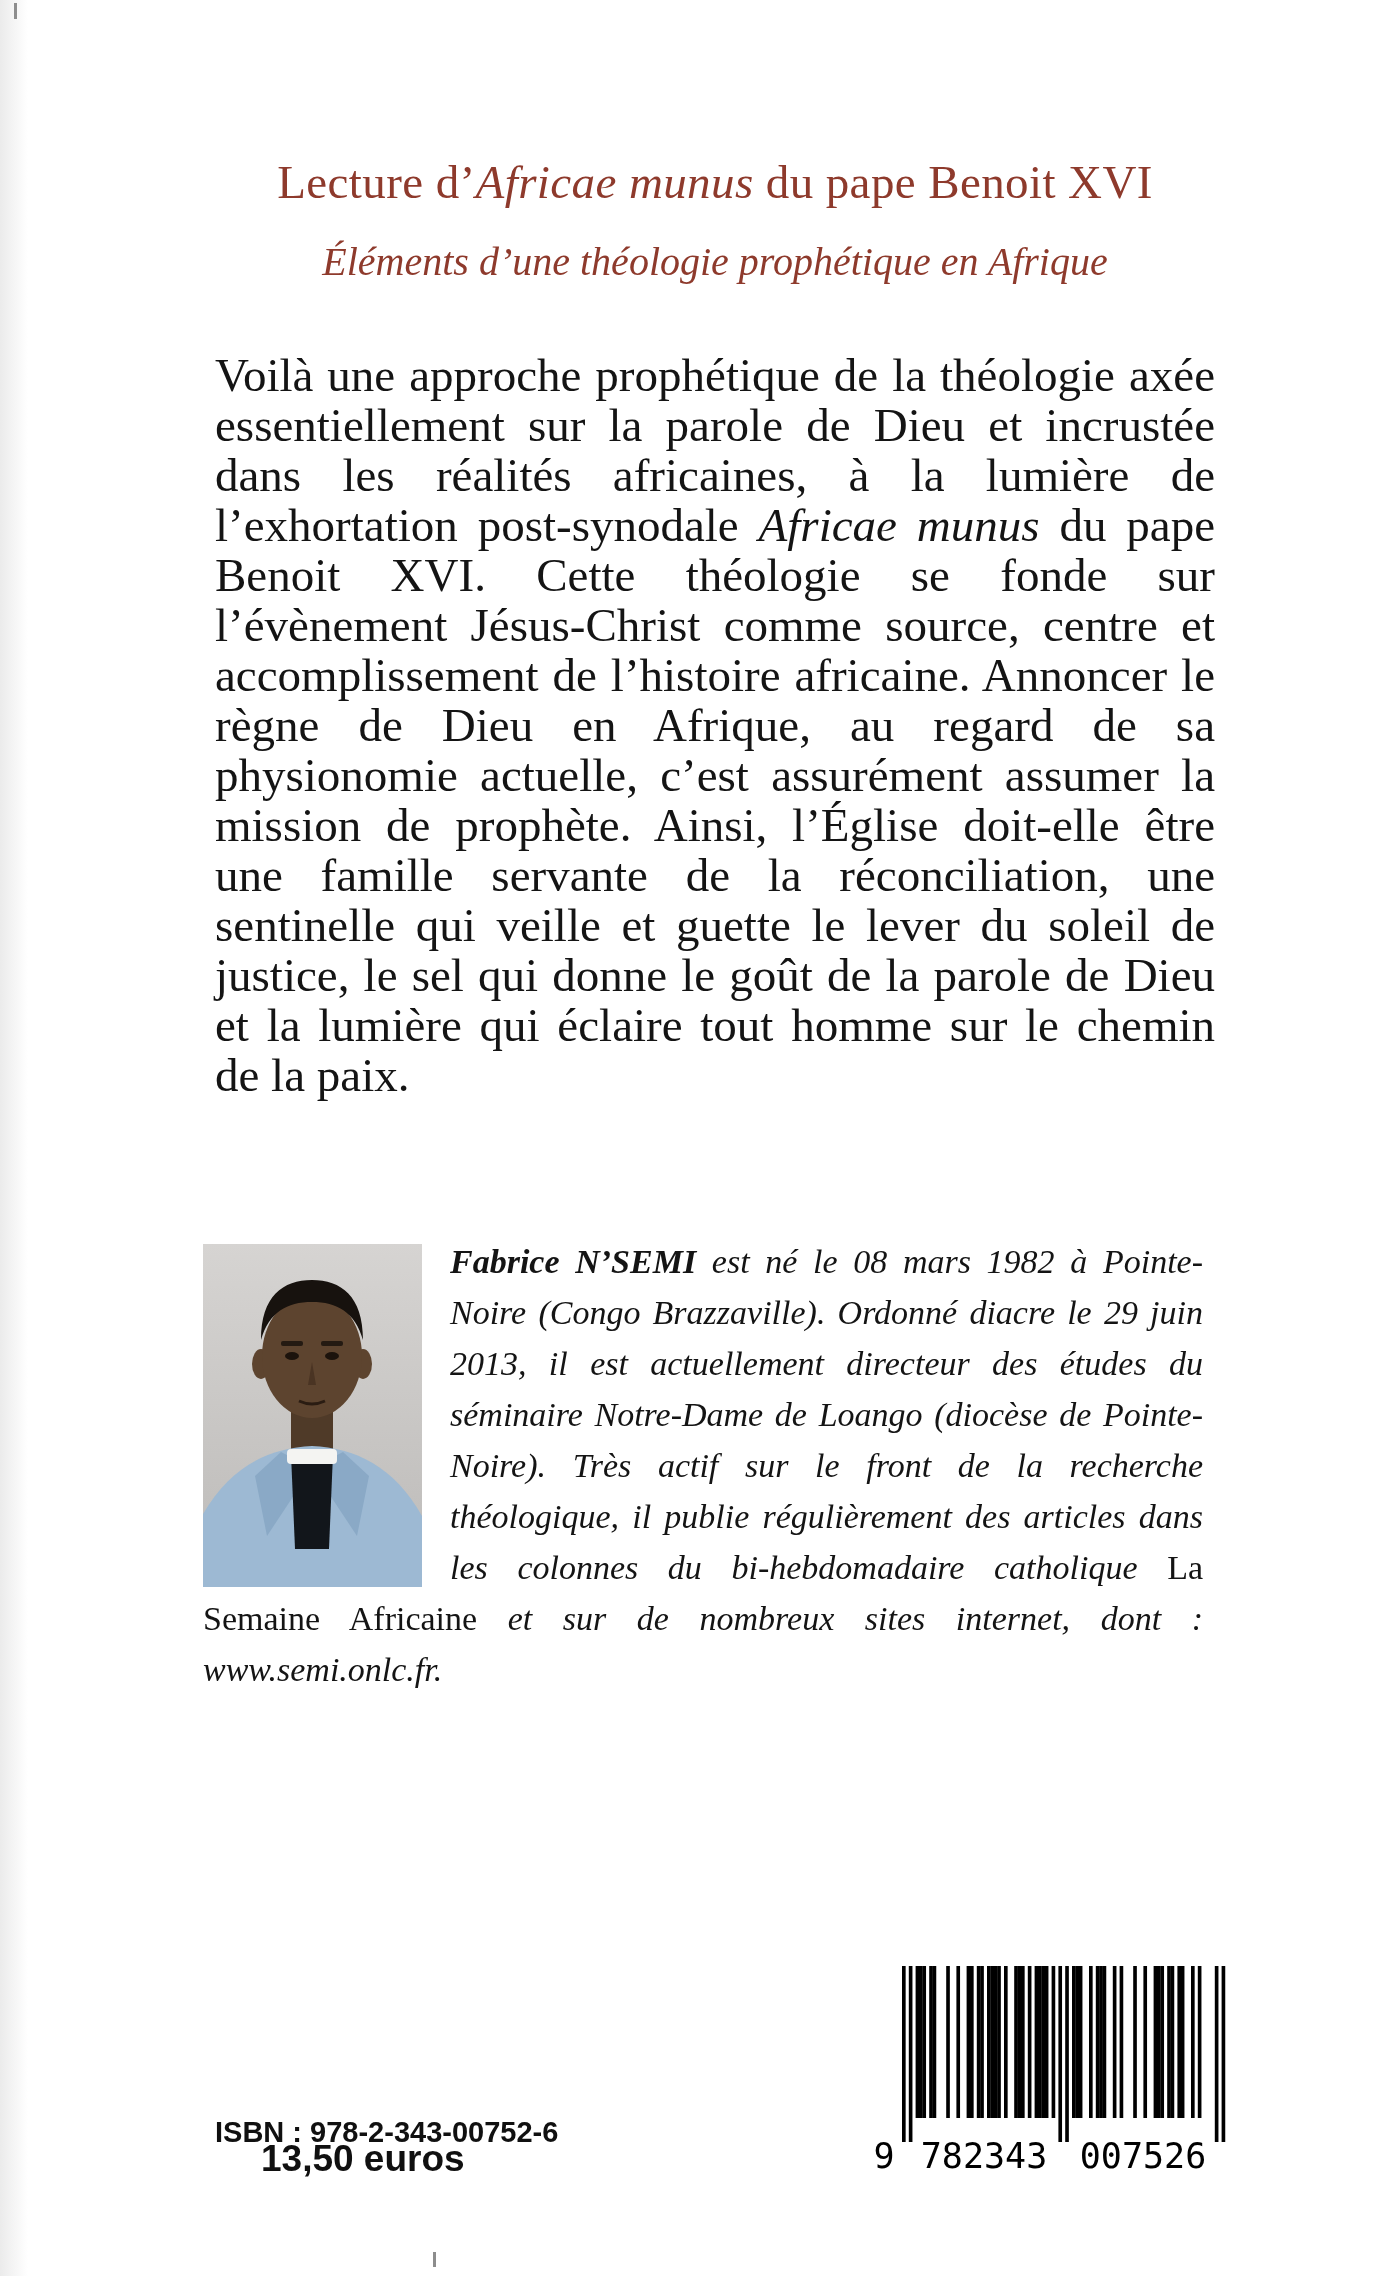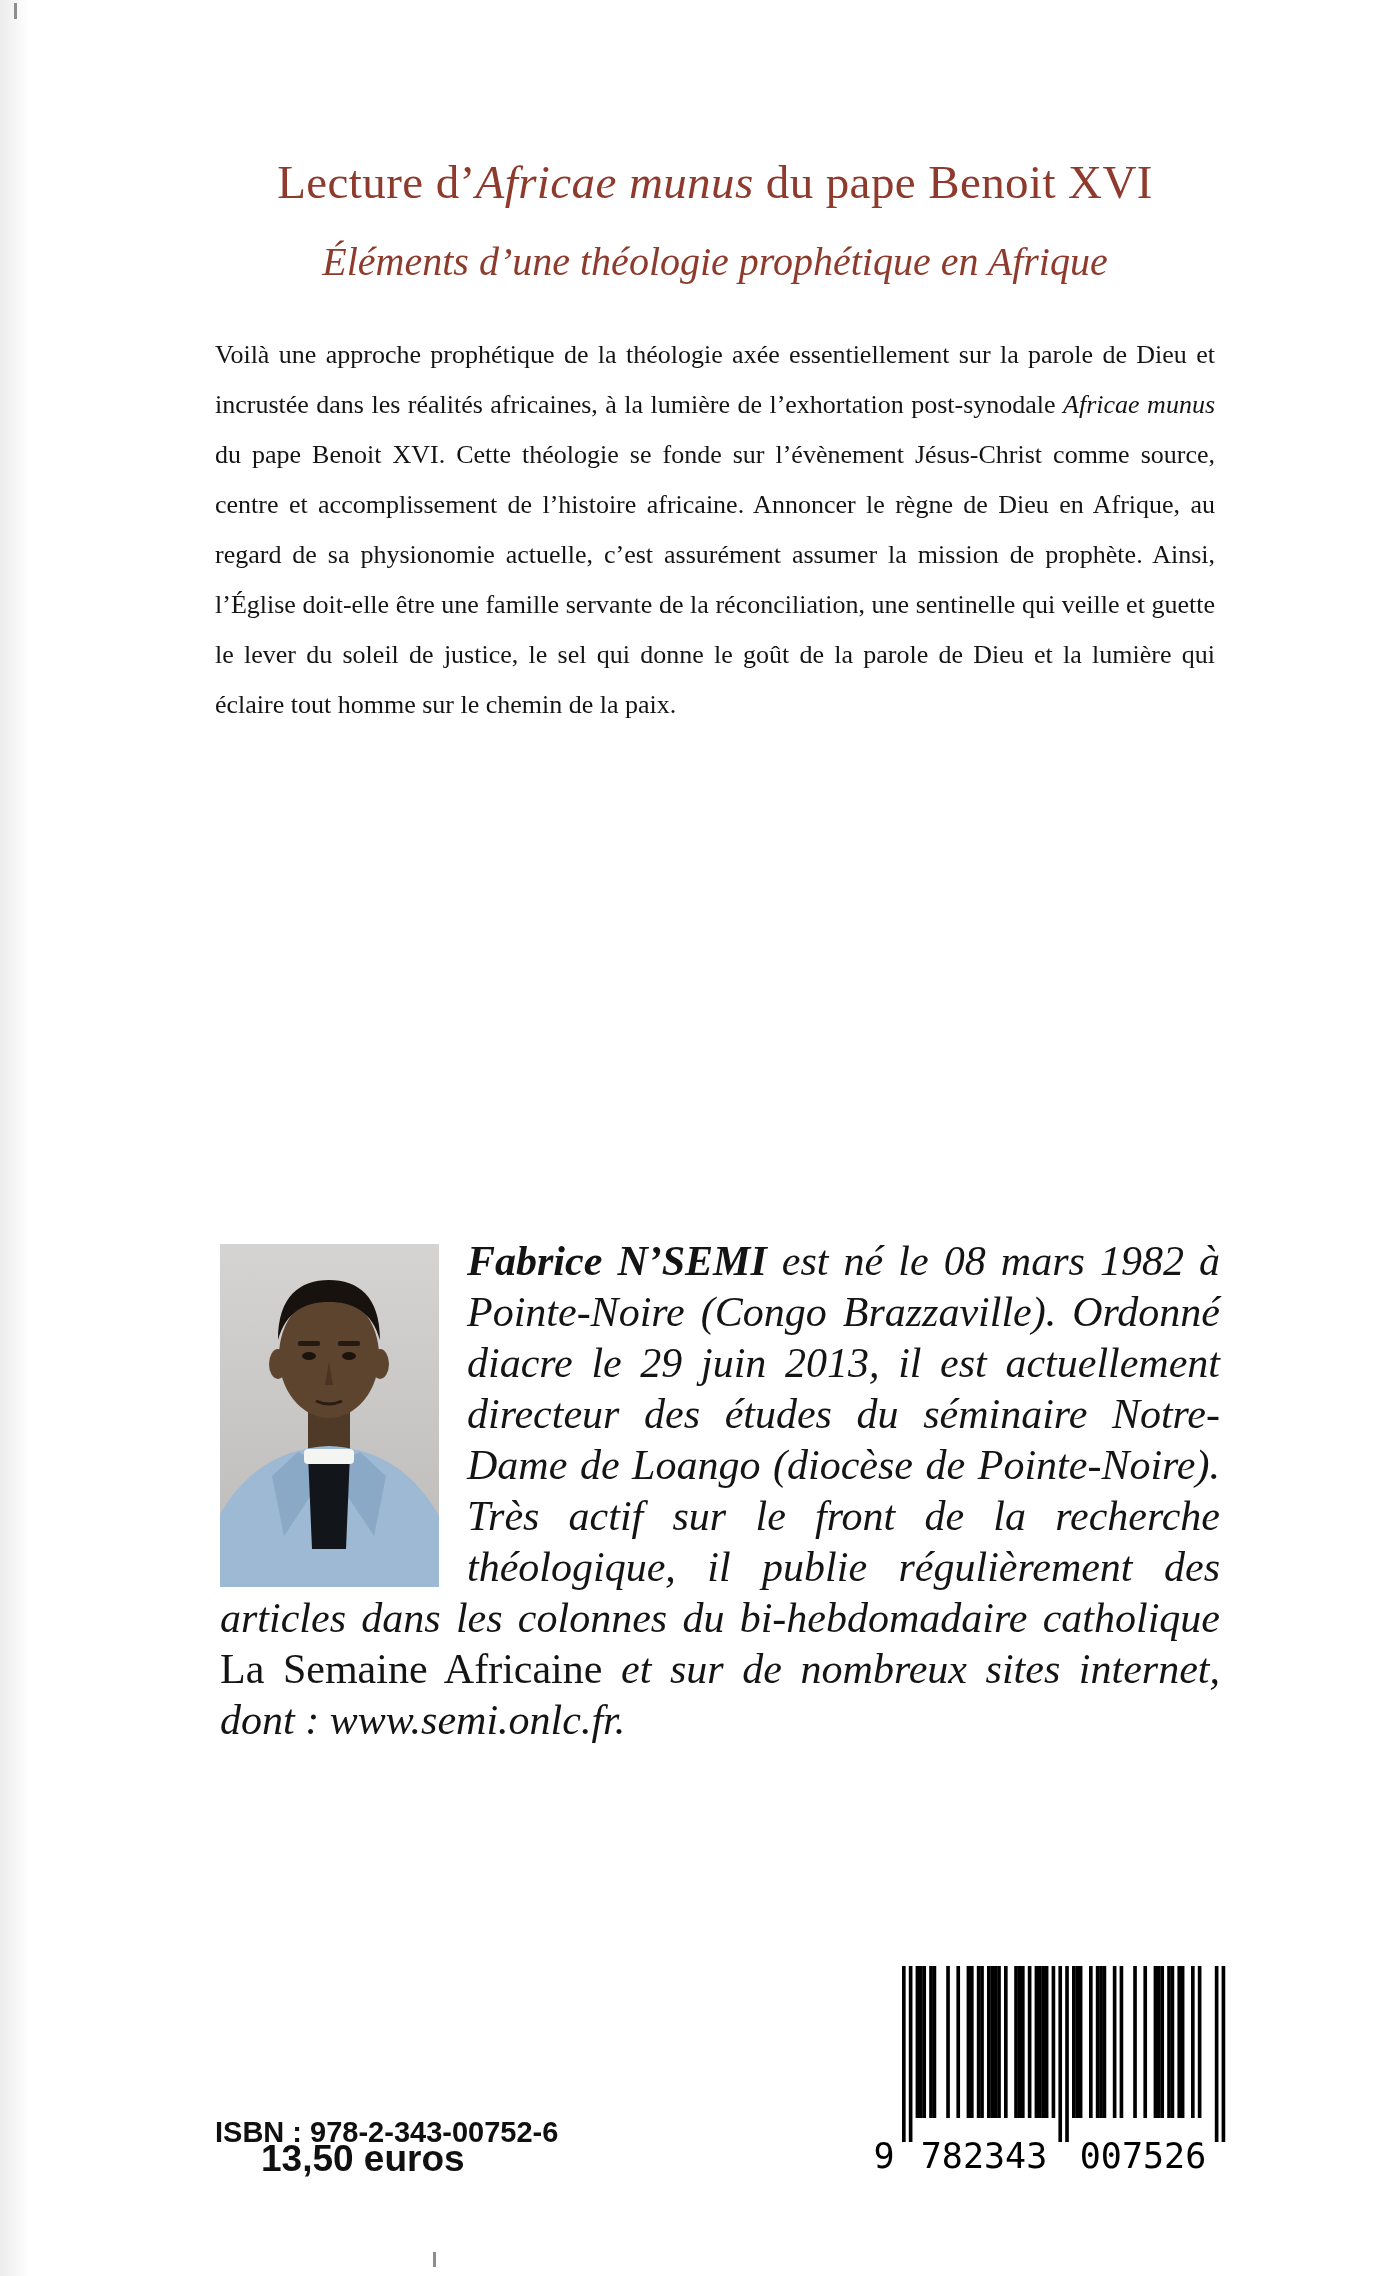--- a/index.html
+++ b/index.html
@@ -21,28 +21,28 @@
     text-align:center;font-size:47px;line-height:60px;
     color:#8e3a2c;letter-spacing:.4px;
   }
   .title em{font-style:italic;}
   .subtitle{
     position:absolute;left:185px;top:222px;width:1060px;
     text-align:center;font-size:40px;font-style:italic;color:#8e3a2c;margin-top:16px;
   }
 
   .synopsis{
-    position:absolute;left:215px;top:330px;width:1000px;
-    font-size:26px;line-height:50px;text-align:justify;
+    position:absolute;left:215px;top:350px;width:1000px;
+    font-size:47px;line-height:50px;text-align:justify;
   }
   .synopsis .it{font-style:italic;}
 
   .author{
-    position:absolute;left:220px;top:1236px;width:1000px;
-    font-size:42px;line-height:51px;text-align:justify;font-style:italic;
+    position:absolute;left:203px;top:1236px;width:1000px;
+    font-size:34px;line-height:51px;text-align:justify;font-style:italic;
   }
   .author b{font-weight:bold;}
   .author .roman{font-style:normal;}
   .photo{
     float:left;width:219px;height:343px;
     margin:8px 28px 4px 0;
   }
 
   .isbn{
     position:absolute;left:215px;top:2092px;

